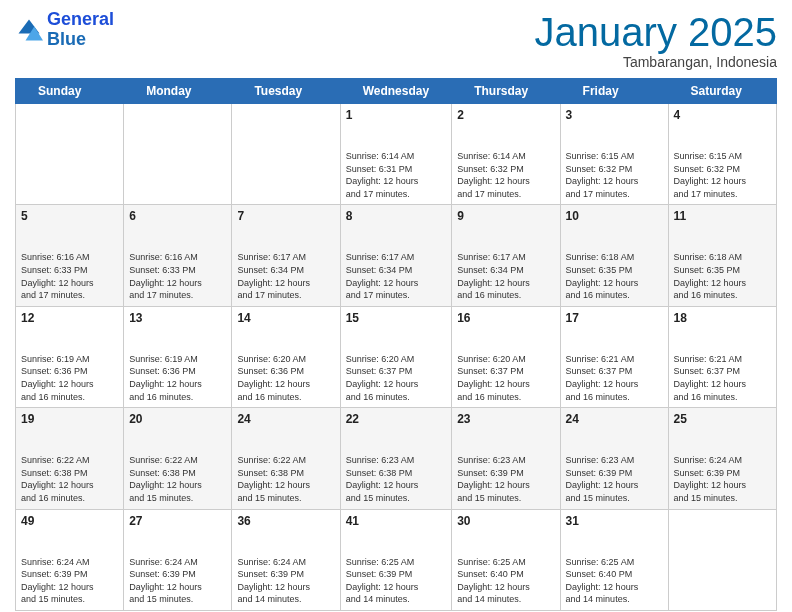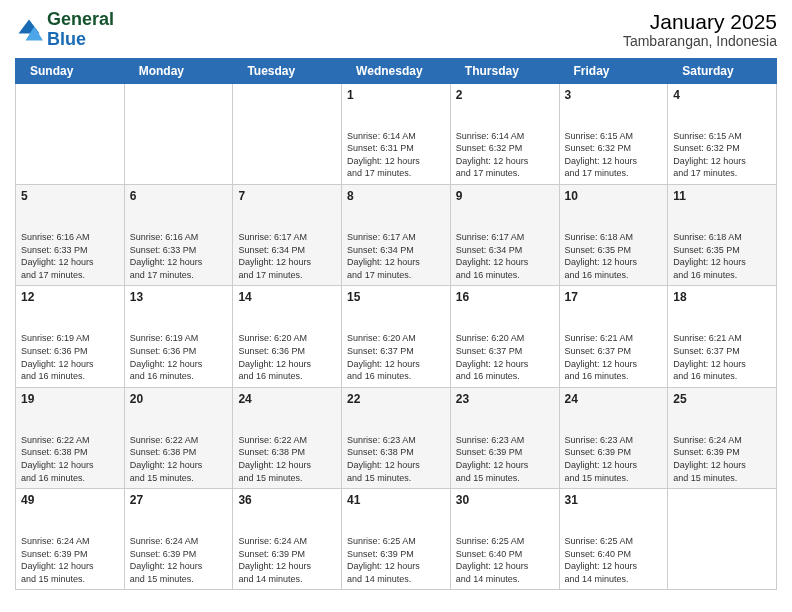--- a/index.html
+++ b/index.html
@@ -25,50 +25,50 @@
     .logo {
       display: flex;
       align-items: center;
       gap: 4px;
     }
     .logo-text {
       font-size: 18px;
       font-weight: bold;
       line-height: 1.1;
     }
-    .logo-general { color: #14532d; }
+    .logo-general { color: #1d4ed8; }
     .logo-blue { color: #1a6bb5; }
     .logo-icon {
       width: 28px;
       height: 28px;
     }
     .title-block {
       text-align: right;
     }
     .month-title {
-      font-size: 21px;
+      font-size: 40px;
       font-weight: normal;
-      color: #000000;
+      color: #0369a1;
       line-height: 1.1;
     }
     .subtitle {
       font-size: 14px;
       color: #444;
     }
     .calendar {
       width: 100%;
       border-collapse: collapse;
       border: 1px solid #ccc;
     }
     .calendar th {
       background: #2a6db5;
       color: #fff;
       font-size: 12px;
       font-weight: bold;
-      padding: 5px 14px;
+      padding: 5px 22px;
       text-align: left;
       border: 1px solid #2a6db5;
     }
     .calendar td {
       vertical-align: top;
       width: calc(100% / 7);
       border: 1px solid #ccc;
       padding: 4px 5px;
       font-size: 9.5px;
       color: #333;

